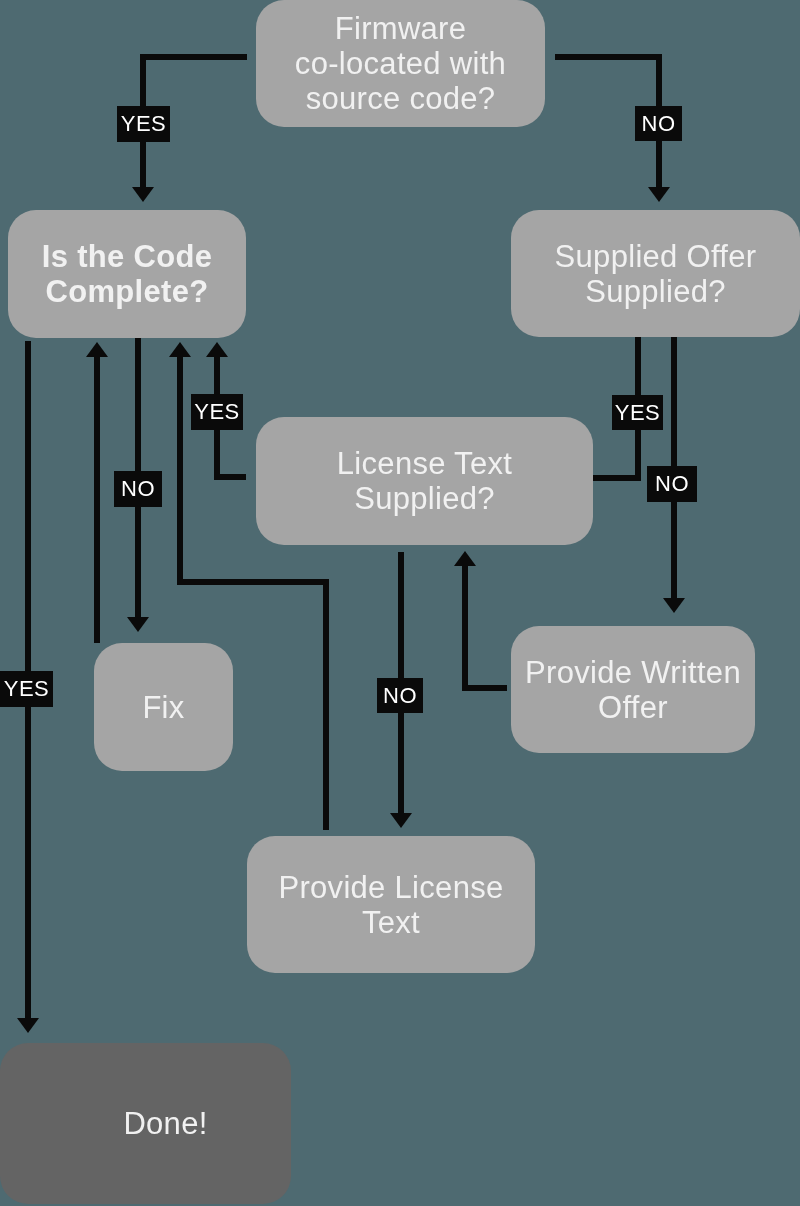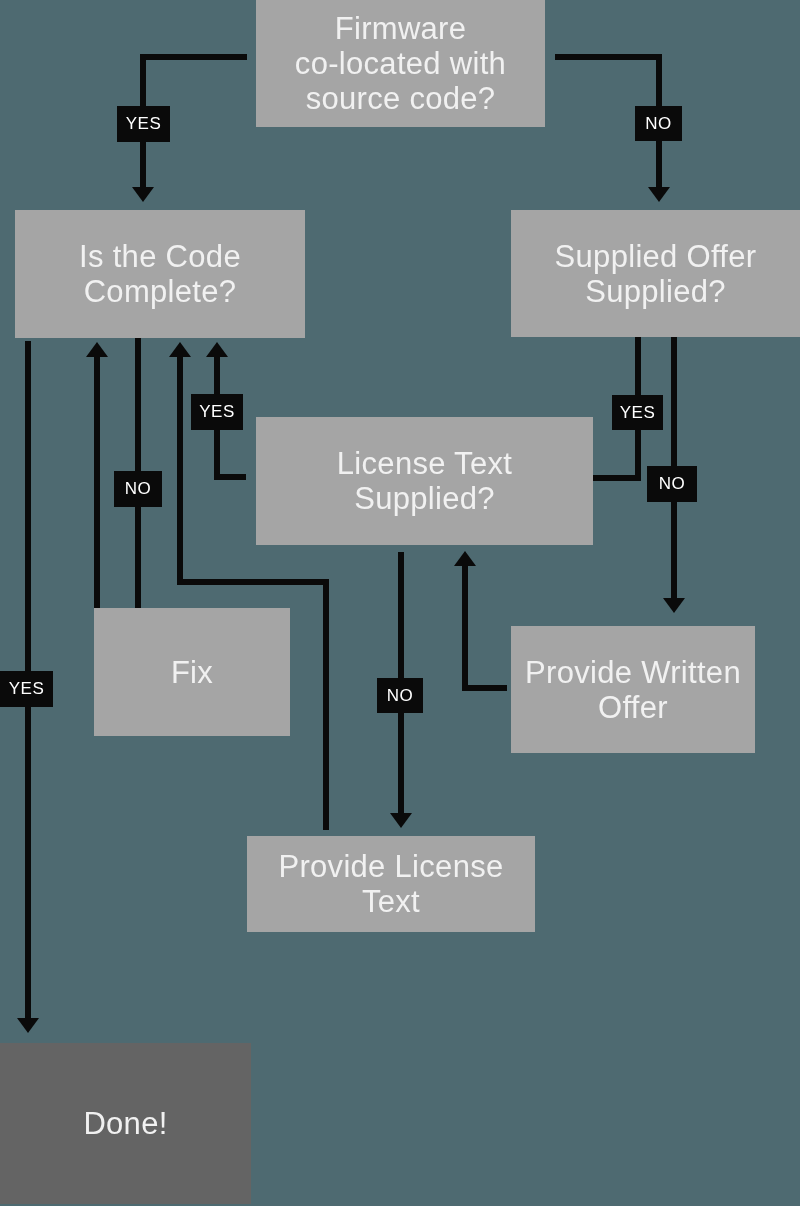--- a/index.html
+++ b/index.html
@@ -23,44 +23,45 @@
   .node{
     position:absolute;
     background:var(--node-fill);
     color:var(--node-text);
     display:flex;align-items:center;justify-content:center;
     text-align:center;
     font-size:31px;
     line-height:35px;
     letter-spacing:.3px;
     white-space:pre-line;
+    border-radius:28px;
   }
-  .node.done{background:var(--done-fill);}
+  .node.done{background:var(--done-fill);padding-left:40px;}
   .seg{position:absolute;background:var(--connector);}
   .ah{position:absolute;width:0;height:0;}
   .ah-down{border-left:11px solid transparent;border-right:11px solid transparent;border-top:15px solid var(--connector);}
   .ah-up{border-left:11px solid transparent;border-right:11px solid transparent;border-bottom:15px solid var(--connector);}
   .ah-left{border-top:11px solid transparent;border-bottom:11px solid transparent;border-right:15px solid var(--connector);}
   .edge-label{
     position:absolute;
     background:var(--label-bg);
     color:var(--label-text);
     display:flex;align-items:center;justify-content:center;
-    font-size:17px;
+    font-size:22px;
     letter-spacing:.5px;
     z-index:5;
   }
   
   #n-firmware{left:256px;top:0;width:289px;height:127px;}
-  #n-code{left:15px;top:210px;width:290px;height:128px;}
+  #n-code{left:8px;top:210px;width:238px;height:128px;font-weight:bold;}
   #n-written{left:511px;top:210px;width:289px;height:127px;}
   #n-license{left:256px;top:417px;width:337px;height:128px;}
-  #n-fix{left:94px;top:608px;width:196px;height:128px;}
+  #n-fix{left:94px;top:643px;width:139px;height:128px;}
   #n-pwo{left:511px;top:626px;width:244px;height:127px;}
-  #n-plt{left:247px;top:836px;width:288px;height:96px;}
+  #n-plt{left:247px;top:836px;width:288px;height:137px;}
   #n-done{left:0;top:1043px;width:251px;height:161px;}
   
   #e-a1{left:140px;top:54px;width:107px;height:6px;}
   #e-a2{left:140px;top:54px;width:6px;height:134px;}
   #e-a3{left:132px;top:187px;}
   #e-b1{left:555px;top:54px;width:107px;height:6px;}
   #e-b2{left:656px;top:54px;width:6px;height:134px;}
   #e-b3{left:648px;top:187px;}
   #e-c1{left:25px;top:341px;width:6px;height:679px;}
   #e-c2{left:17px;top:1018px;}

